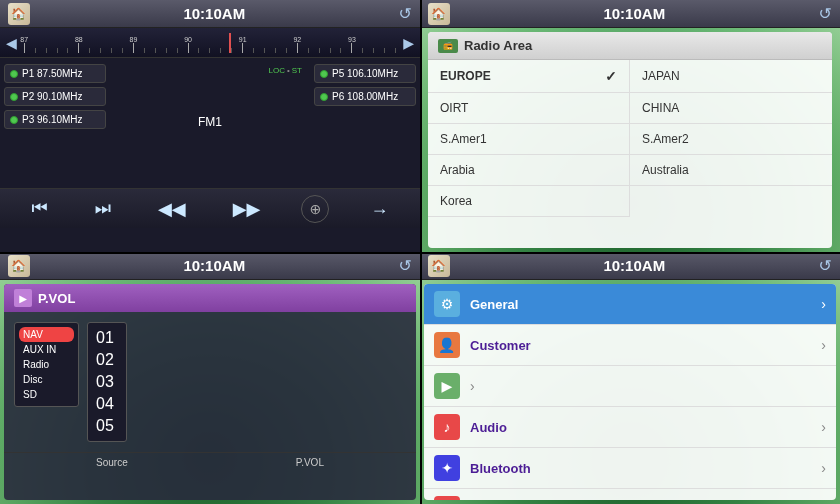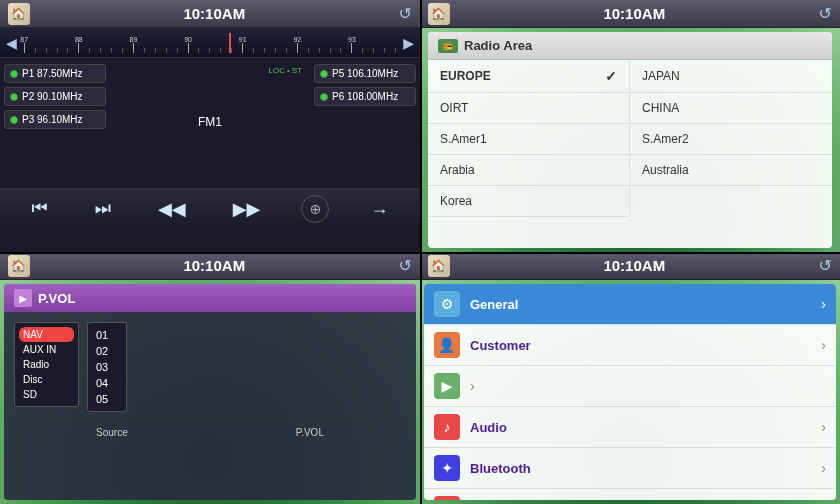--- a/index.html
+++ b/index.html
@@ -321,21 +321,21 @@
     }
     .pvol-list {
       background: #1a1a2a;
       border: 1px solid #555;
       border-radius: 3px;
       padding: 4px;
       min-width: 40px;
     }
     .pvol-item {
       color: #fff;
-      font-size: 11px;
+      font-size: 16px;
       padding: 2px 4px;
       cursor: pointer;
     }
     .beep-section {
       flex: 1;
       display: flex;
       flex-direction: column;
       align-items: center;
       gap: 8px;
       padding-top: 4px;

